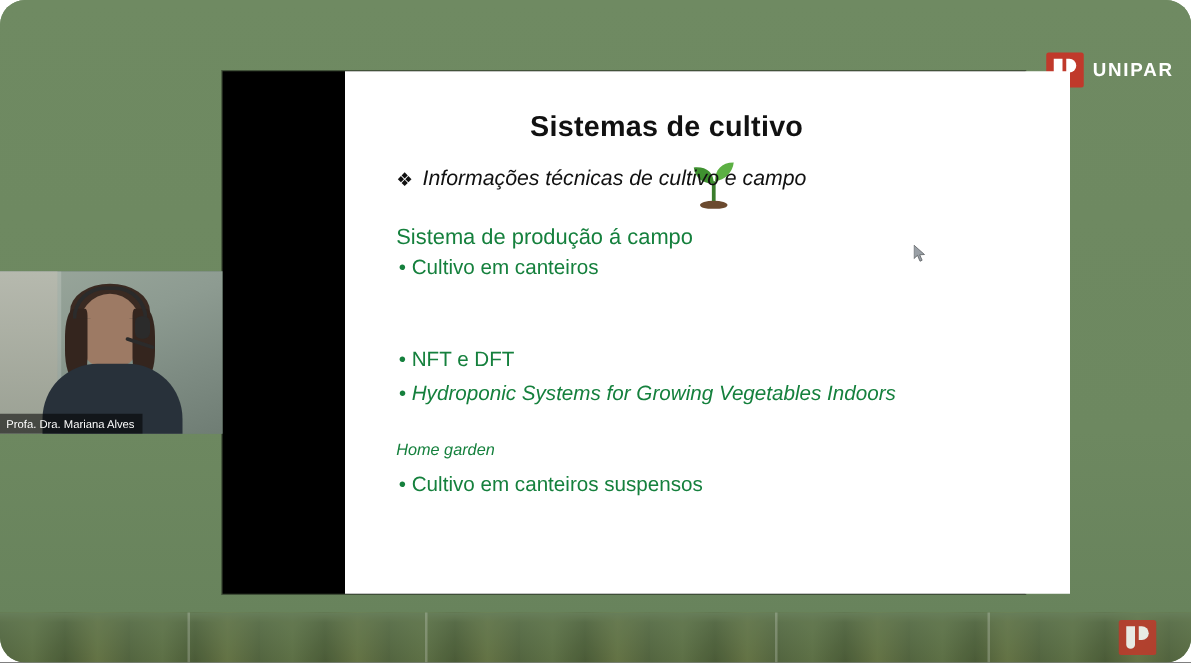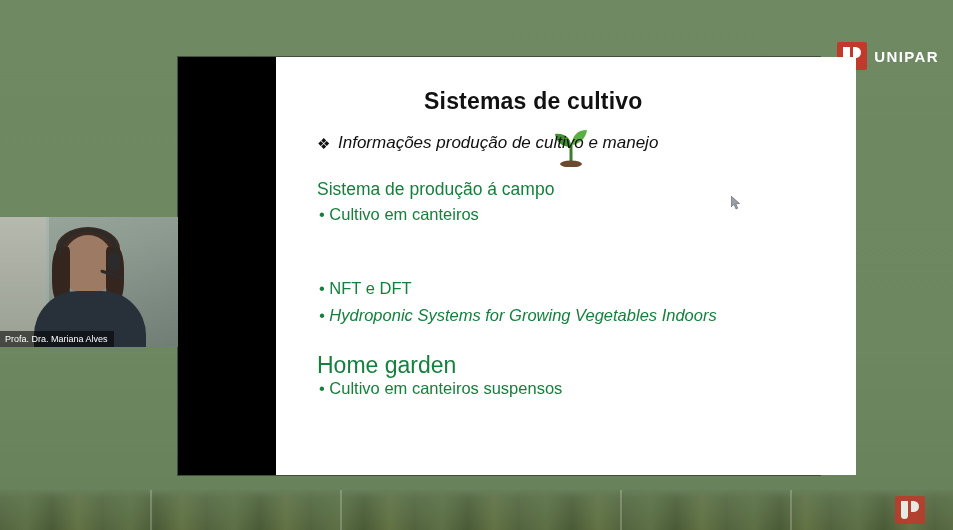--- a/index.html
+++ b/index.html
@@ -6,20 +6,21 @@
   html, body {
     width: 953px; height: 530px;
     overflow: hidden;
     font-family: "Liberation Sans", sans-serif;
   }
   #screen {
     position: relative;
     width: 953px; height: 530px;
     background: #708a63;
     overflow: hidden;
+    border-radius: 20px;
   }
 
   
   .bg-photo-band {
     position: absolute;
     left: 0; bottom: 0;
     width: 953px; height: 40px;
     background:
       linear-gradient(180deg, rgba(104,126,90,1) 0%, rgba(92,112,80,0.6) 20%, rgba(60,70,45,0.35) 100%),
       repeating-linear-gradient(90deg,
@@ -126,21 +127,21 @@
   }
 
   .line {
     position: absolute;
     color: #15803d;
     white-space: nowrap;
   }
   .l-head { font-size: 17.5px; }
   .l-item { font-size: 16.5px; }
   .l-item-i { font-size: 16.5px; font-style: italic; }
-  .l-head-i { font-size: 23px; }
+  .l-head-i { font-size: 13px; font-style: italic; }
 
   
   .cursor {
     position: absolute;
     left: 731px; top: 196px;
     width: 10px; height: 14px;
     z-index: 40;
   }
 
   
@@ -263,21 +264,21 @@
         <svg class="seedling" viewBox="0 0 40 42">
           <path d="M19 40 C19 30 19 24 19 20" stroke="#3a7d2c" stroke-width="3" fill="none"></path>
           <path d="M19 22 C10 22 4 17 3 9 C13 8 19 13 19 22 Z" fill="#3f9130"></path>
           <path d="M20 20 C28 19 34 13 35 5 C25 5 20 11 20 20 Z" fill="#5cb043"></path>
           <ellipse cx="19" cy="39" rx="11" ry="3.5" fill="#6b4a2f"></ellipse>
         </svg>
 
         <div class="slide-title">Sistemas de cultivo</div>
 
         <div class="bullet-diamond">❖</div>
-        <div class="subtitle-italic">Informações produção de cultivo e manejo</div>
+        <div class="subtitle-italic">Informações técnicas de cultivo e campo</div>
 
         <div class="line l-head" style="left:41px; top:122px;">Sistema de produção á campo</div>
         <div class="line l-item" style="left:43px; top:148px;">• Cultivo em canteiros</div>
 
         <div class="line l-item" style="left:43px; top:222px;">• NFT e DFT</div>
         <div class="line l-item-i" style="left:43px; top:249px;">• Hydroponic Systems for Growing Vegetables Indoors</div>
 
         <div class="line l-head-i" style="left:41px; top:295px;">Home garden</div>
         <div class="line l-item" style="left:43px; top:322px;">• Cultivo em canteiros suspensos</div>
 

